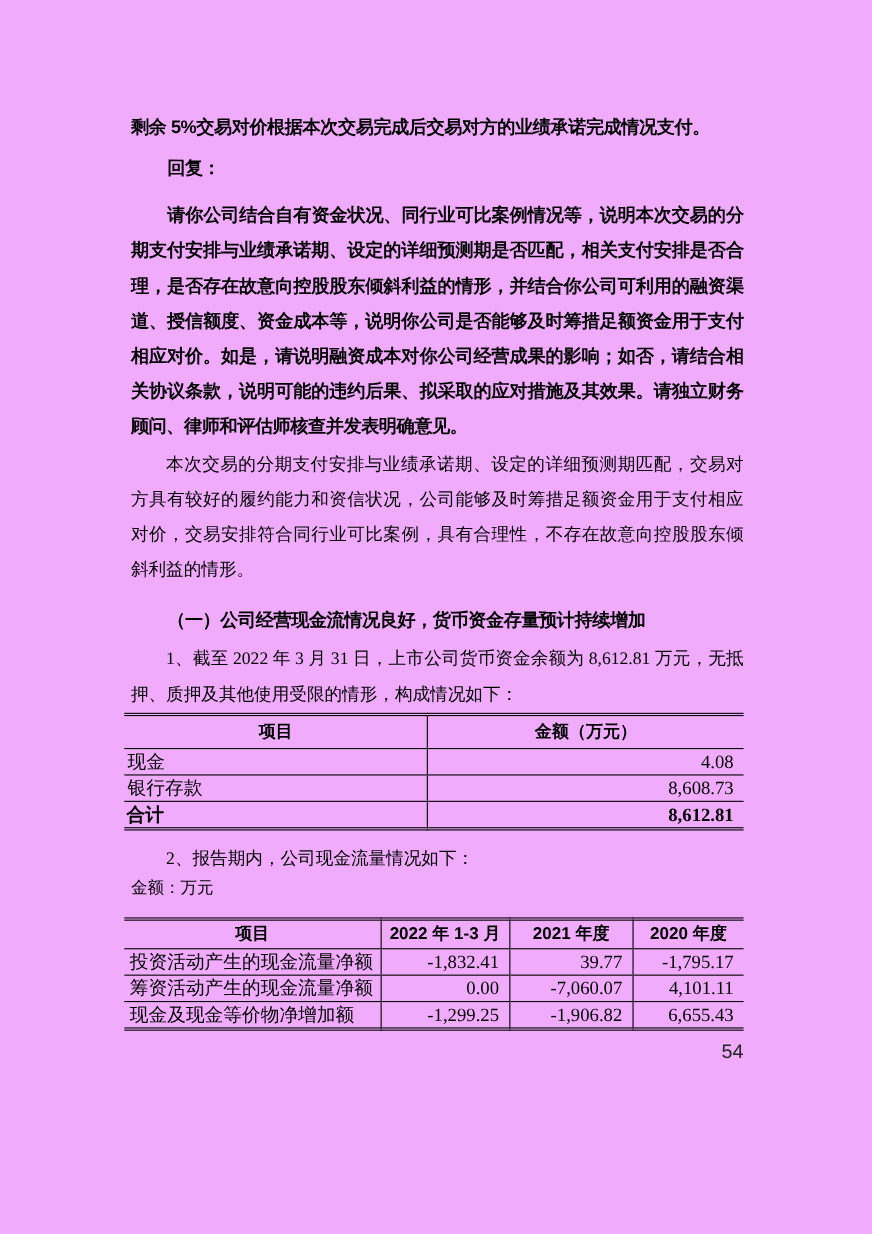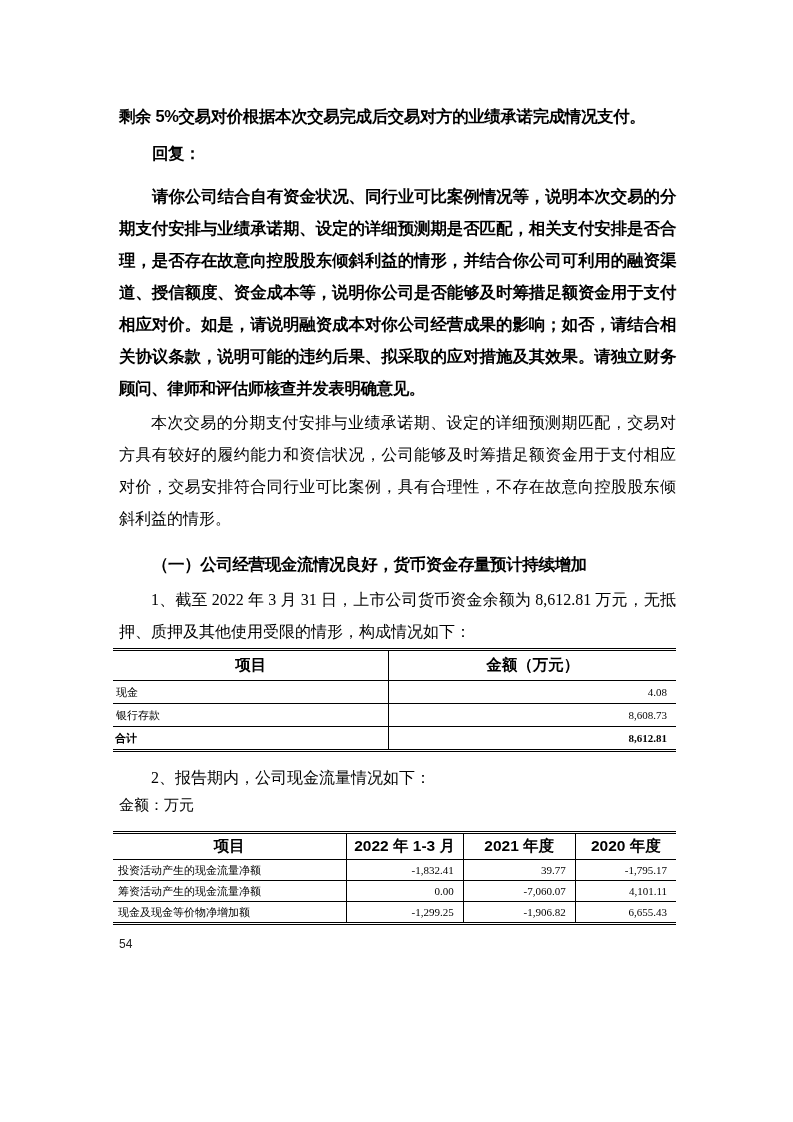--- a/index.html
+++ b/index.html
@@ -1,21 +1,21 @@
 <!DOCTYPE html>
 <html><head>
 <meta charset="utf-8">
 <style>
   html, body { margin: 0; padding: 0; background: #e8e8e8; }
   .page {
     position: relative;
     width: 793px;
     height: 1122px;
     margin: 0 auto;
-    background: #ffffff;
+    background: #f0abfc;
     overflow: hidden;
     color: #000;
     font-family: "Liberation Serif", "DejaVu Serif", serif;
   }
   .content {
     position: absolute;
     left: 119px;
     top: 0;
     width: 557px;
   }
@@ -69,21 +69,21 @@
   .fin-table th {
     font-family: "Liberation Sans", "DejaVu Sans", sans-serif;
     font-weight: 700;
     font-size: 15.5px;
     text-align: center;
     border-bottom: 1px solid #000;
     padding: 0 2px;
     vertical-align: middle;
   }
   .fin-table td {
-    font-size: 11px;
+    font-size: 17px;
     border-bottom: 1px solid #000;
     padding: 0 2px;
     vertical-align: middle;
   }
   .fin-table th + th, .fin-table td + td { border-left: 1px solid #000; }
   .fin-table tr:last-child td { border-bottom: none; }
 
   .t1 { margin-top: 0; }
   .t1 th { height: 29px; }
   .t1 td { height: 22px; }
@@ -100,23 +100,23 @@
   .t2 td { height: 20px; }
   .t2 .lbl { text-align: left; padding-left: 5px; }
   .t2 .num { text-align: right; padding-right: 9px; }
   .t2 tr.total-row td { border-top: 3px double #000; font-weight: 700; }
   .t2 tr.total-row .lbl {
     font-family: "Liberation Sans", "DejaVu Sans", sans-serif;
   }
 
   .page-number {
     margin-top: 10px;
-    text-align: left;
-    font-family: "Liberation Sans", "DejaVu Sans", sans-serif;
-    font-size: 12px;
+    text-align: right;
+    font-family: "Liberation Sans", "DejaVu Sans", sans-serif;
+    font-size: 18px;
     line-height: 18px;
     color: #222;
   }
 </style>
 </head>
 <body>
 
 <div class="page">
   <div class="content">
 

